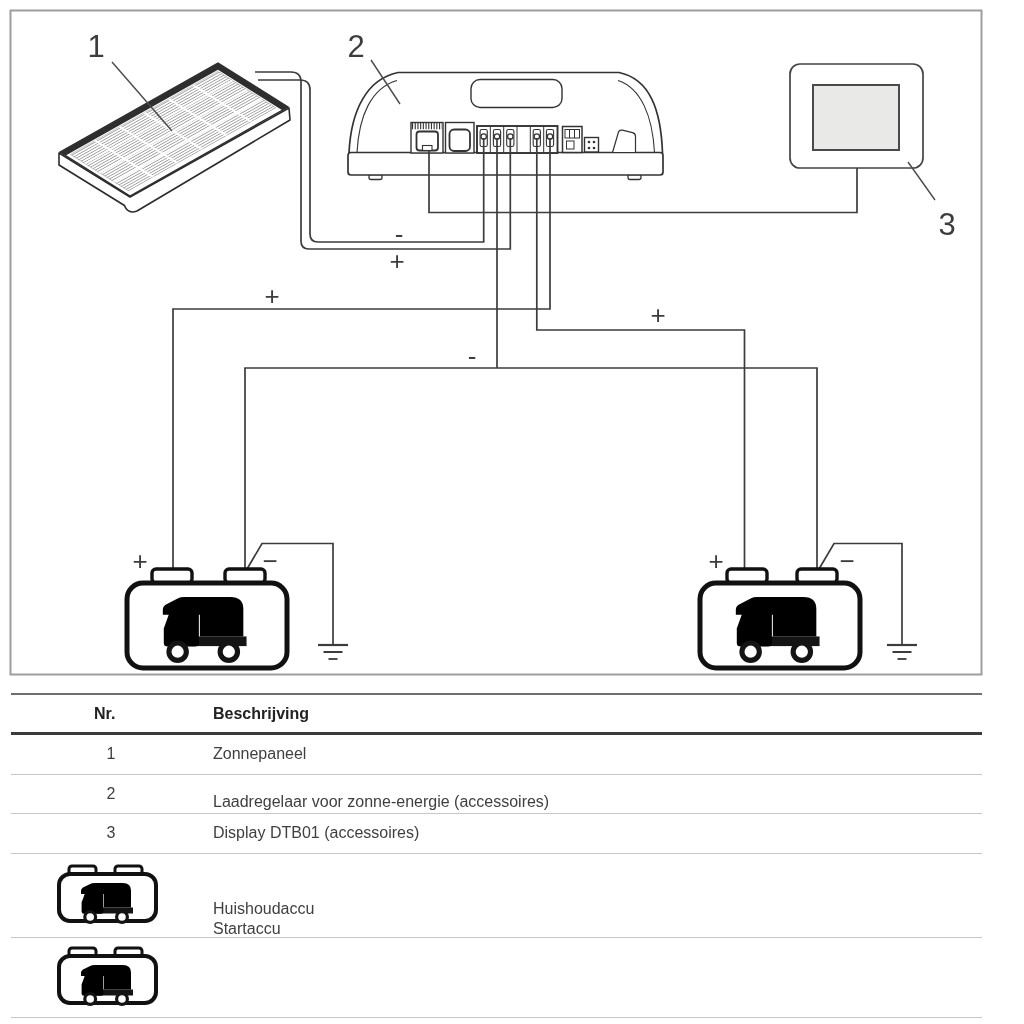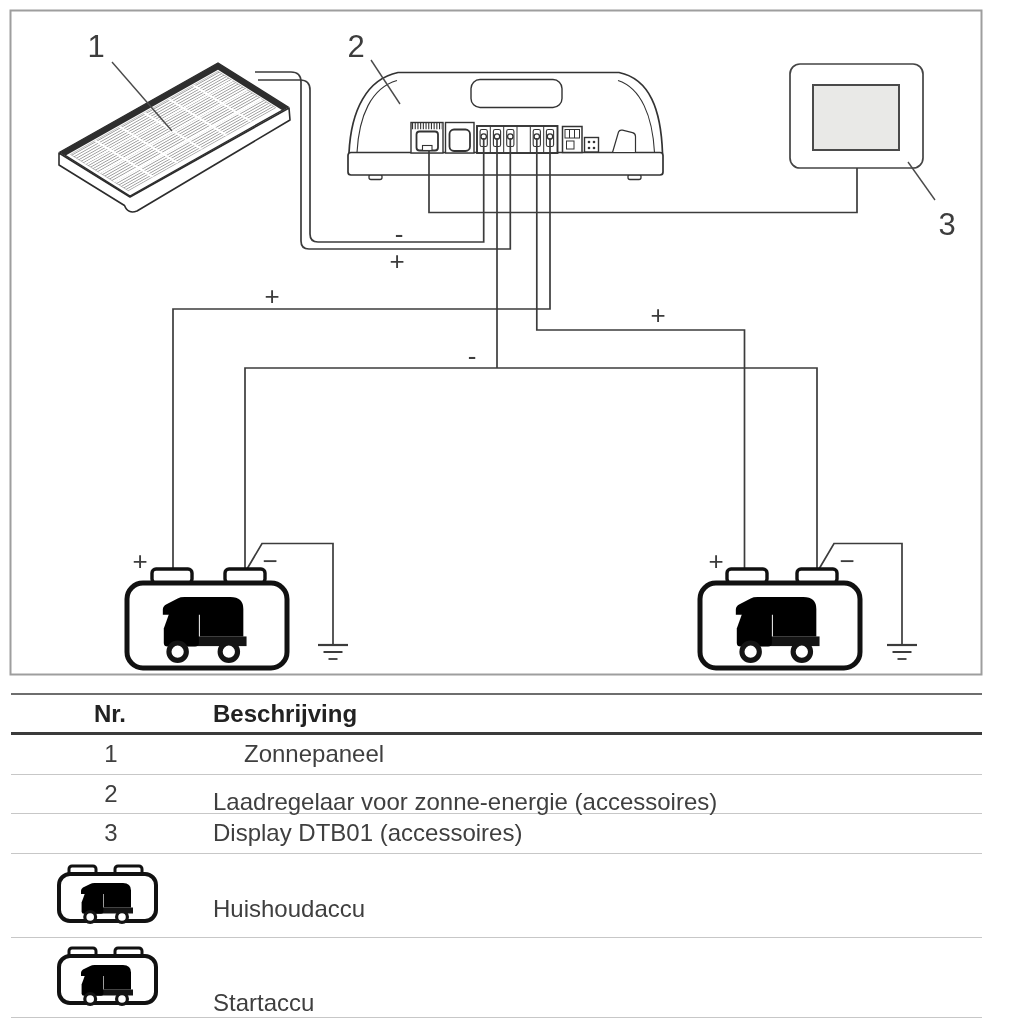--- a/index.html
+++ b/index.html
@@ -6,21 +6,21 @@
   #page{position:relative;width:1024px;height:1024px;background:#fff;overflow:hidden;
         font-family:"Liberation Sans",sans-serif;}
   svg text{font-family:"Liberation Sans",sans-serif;fill:#3d3d3d;}
   .callout{font-size:31px;}
   .pol{font-size:26px;}
   
   .trule{position:absolute;left:11px;width:971px;}
   .rule-light{height:1px;background:#c7c7c7;}
   .rule-mid{height:2px;background:#6e6e6e;}
   .rule-dark{height:3px;background:#3b3b3b;}
-  .tcell{position:absolute;font-size:24px;color:#3f3f3f;}
+  .tcell{position:absolute;font-size:16px;color:#3f3f3f;}
   .tnum{left:91px;width:40px;text-align:center;}
   .tdesc{left:213px;}
   .thead{font-weight:bold;color:#222;}
   .rowtext{height:40px;line-height:40px;}
   .c-bed{fill:#141414;}
   .c-wheel{fill:#ffffff;stroke:#141414;stroke-width:3.2;}
   .batt-box{fill:#ffffff;stroke:#111111;}
 </style>
 </head>
 <body>
@@ -195,21 +195,21 @@
   <div class="trule rule-light" style="top:813px;"></div>
   <div class="trule rule-light" style="top:853px;"></div>
   <div class="trule rule-light" style="top:937px;"></div>
   <div class="trule rule-light" style="top:1017px;"></div>
 
   <div class="tcell tnum thead rowtext" style="top:694px;text-align:left;left:94px;width:60px;">Nr.</div>
   <div class="tcell tdesc thead rowtext" style="top:694px;">Beschrijving</div>
 
   <div>
     <div class="tcell tnum rowtext" style="top:734px;">1</div>
-    <div class="tcell tdesc rowtext" style="top:734px;margin-left:31px;">Zonnepaneel</div>
+    <div class="tcell tdesc rowtext" style="top:734px;">Zonnepaneel</div>
   </div>
   <div>
     <div class="tcell tnum rowtext" style="top:774px;">2</div>
     <div class="tcell tdesc rowtext" style="top:774px;margin-top:8px;">Laadregelaar voor zonne-energie (accessoires)</div>
   </div>
   <div>
     <div class="tcell tnum rowtext" style="top:813px;">3</div>
     <div class="tcell tdesc rowtext" style="top:813px;text-align:right;">Display DTB01 (accessoires)</div>
   </div>
 
@@ -227,17 +227,17 @@
 
   <div>
     <svg width="101" height="62" viewBox="0 0 101 62" style="position:absolute;left:57px;top:946px;">
       <rect class="batt-box" x="12" y="2" width="27" height="10" rx="3" stroke-width="3"></rect>
       <rect class="batt-box" x="58" y="2" width="27" height="10" rx="3" stroke-width="3"></rect>
       <rect class="batt-box" x="2" y="10" width="97" height="47" rx="11" stroke-width="4"></rect>
       <g class="camper-s" transform="translate(21,19)">
             <use href="#camper-shape"></use>
           </g>
     </svg>
-    <div class="tcell tdesc" style="top:992px;height:22px;line-height:22px;text-align:center;">Startaccu</div>
+    <div class="tcell tdesc" style="top:918px;height:22px;line-height:22px;text-align:center;">Startaccu</div>
   </div>
 </div>
 
 </div>
 
 </body></html>

